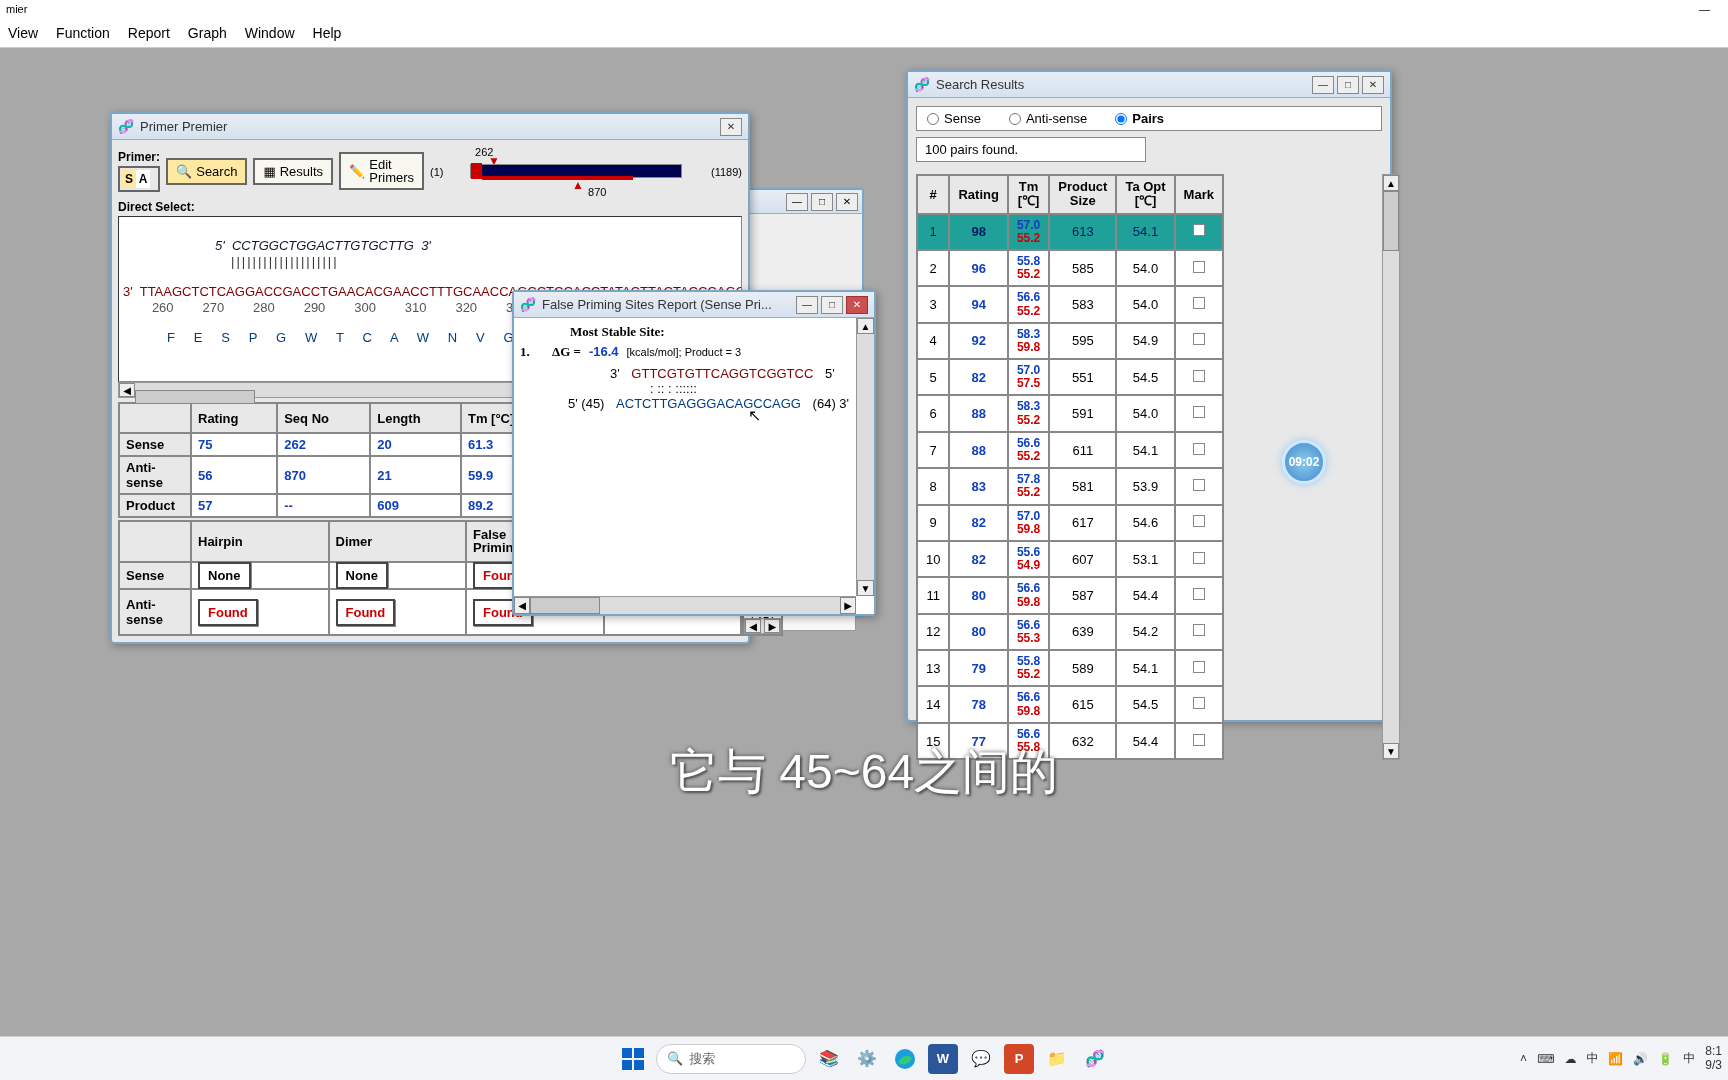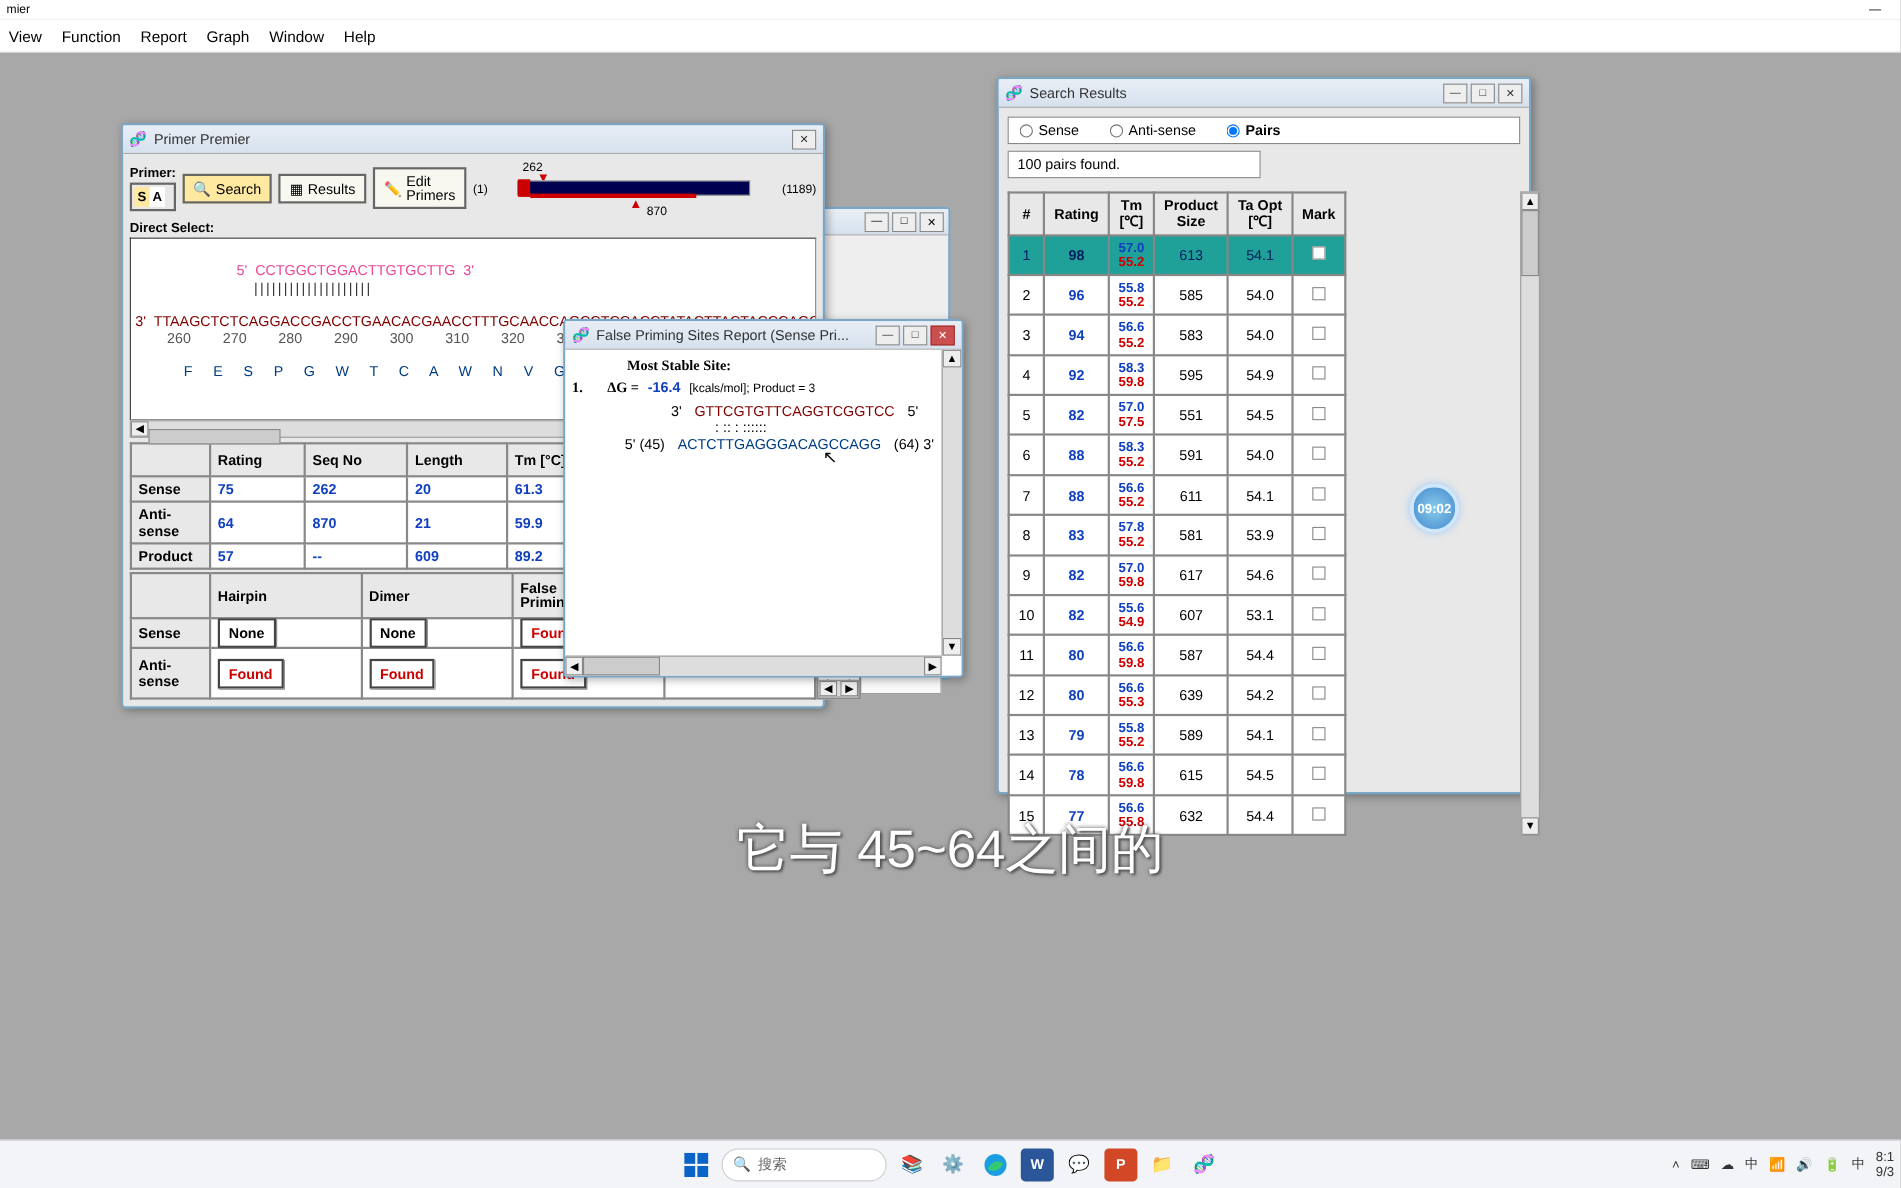--- a/index.html
+++ b/index.html
@@ -29,21 +29,21 @@
 .pp-btn.search { background: #ffe8a0; }
 .pp-graph { flex: 1; position: relative; height: 50px; }
 .pp-graph .bar { position: absolute; left: 40px; right: 60px; top: 18px; height: 14px; background: #e0e0e0; border: 1px solid #888; }
 .pp-graph .bar .fill { position: absolute; left: 0; right: 0; top: 0; bottom: 0; background: #000050; }
 .pp-graph .bar .red { position: absolute; left: 0; width: 5%; top: -2px; bottom: -2px; background: #c00; }
 .pp-graph .bar .red.r2 { left: 5%; width: 72%; }
 .pp-graph .num { position: absolute; font-size: 11px; }
 .pp-graph .arrow { position: absolute; color: #c00; font-size: 12px; }
 
 .seq-area { background: #fff; border: 1px inset #888; padding: 6px 4px; font-family: "Courier New", monospace; font-size: 13px; white-space: pre; overflow: hidden; position: relative; }
-.seq-area .grey { color: #ec4899; }
+.seq-area .grey { color: #0f172a; font-style: italic; }
 .seq-area .bars { color: #333; letter-spacing: 2px; }
 .seq-area .revcomp { color: #800000; }
 .seq-area .ruler { color: #555; }
 .seq-area .aa { color: #003d82; letter-spacing: 2px; }
 .hscroll { height: 16px; background: #ddd; border: 1px solid #999; display: flex; align-items: center; }
 .hscroll .arr { width: 16px; height: 14px; background: #eee; border: 1px solid #888; display: flex; align-items: center; justify-content: center; font-size: 10px; }
 .hscroll .track { flex: 1; position: relative; }
 .hscroll .thumb { position: absolute; left: 0; width: 120px; height: 14px; background: #ccc; border: 1px solid #888; }
 
 table.dat { border-collapse: collapse; width: 100%; font-size: 13px; }
@@ -211,21 +211,21 @@
             <td class="hdr">Sense</td>
             <td class="blue">75</td>
             <td class="blue">262</td>
             <td class="blue">20</td>
             <td class="blue">61.3</td>
             <td class="blue">60.0</td>
             <td class="blue">-39.8</td>
           </tr>
       <tr>
             <td class="hdr">Anti-sense</td>
-            <td class="blue">64</td>
+            <td class="blue">56</td>
             <td class="blue">870</td>
             <td class="blue">21</td>
             <td class="blue">59.9</td>
             <td class="blue">57.1</td>
             <td class="blue">-40.1</td>
           </tr>
       <tr>
             <td class="hdr">Product</td>
             <td class="blue">57</td>
             <td class="blue">--</td>

